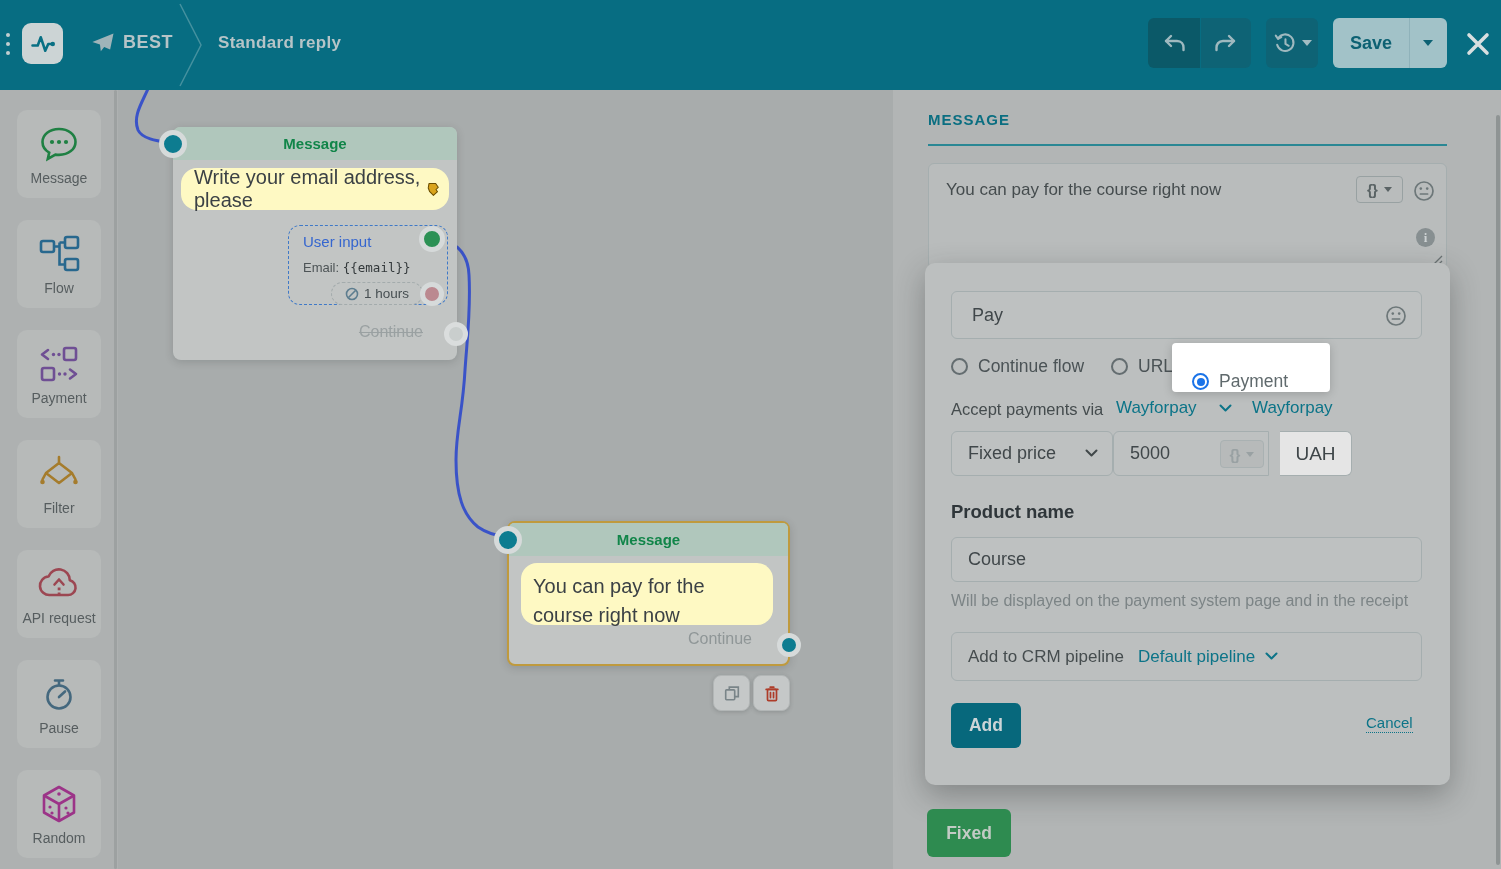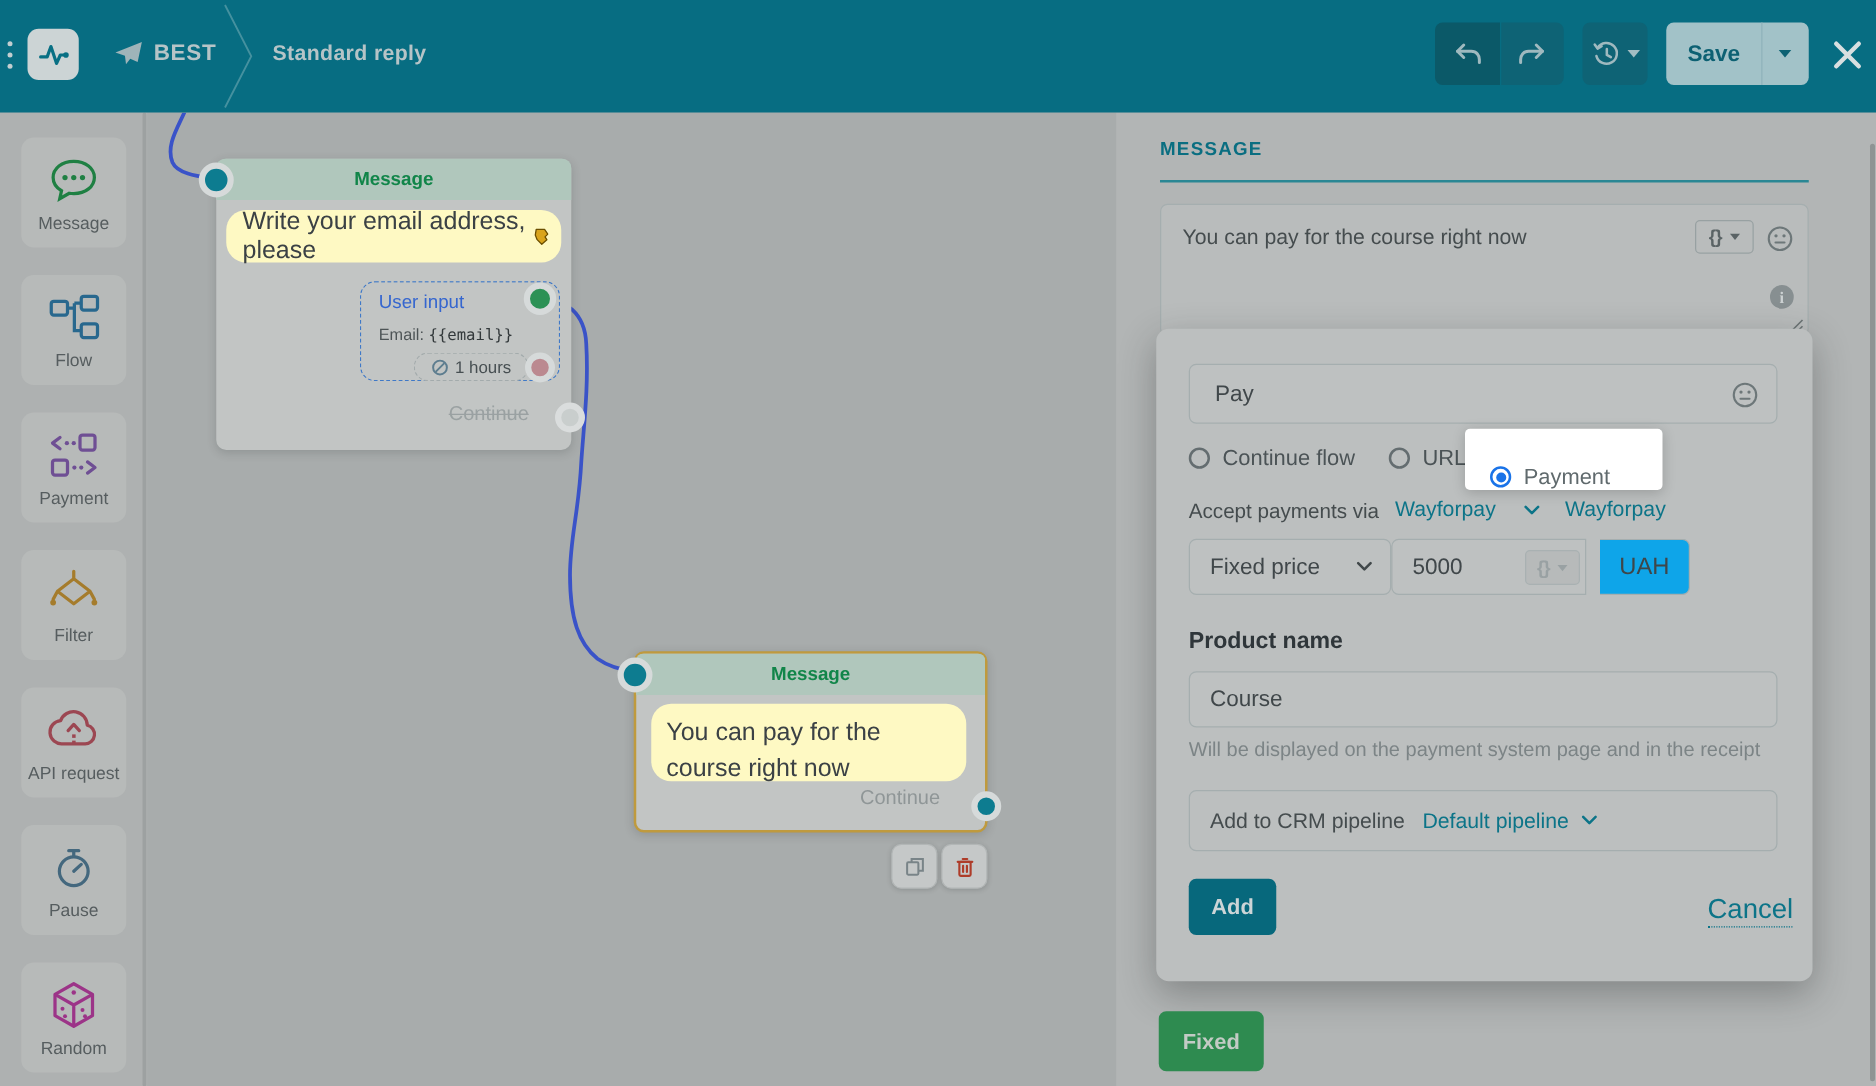--- a/index.html
+++ b/index.html
@@ -67,28 +67,28 @@
   .radio { width:17px; height:17px; border:2px solid #646d70; border-radius:50%; flex:none; }
   .radio-label { font-size:17.5px; color:#4b5356; }
   .spotlight { position:absolute; left:247px; top:80px; width:158px; height:49px; background:#ffffff; border-radius:4px; box-shadow:0 2px 10px rgba(0,0,0,.18); display:flex; align-items:flex-end; gap:14px; padding-left:20px; z-index:3; }
   .radio.checked { border-color:#1a73e8; position:relative; }
   .radio.checked::after { content:""; position:absolute; inset:2.5px; background:#1a73e8; border-radius:50%; }
   .spotlight .radio-label { color:#606a6d; }
   .teal-text { color:#0c7488; }
   .lab { position:absolute; font-size:16.5px; color:#454c4e; }
   .select-like { display:flex; align-items:center; cursor:pointer; }
   .chev { flex:none; }
-  .addon { position:absolute; background:#0ea5e9; border:1px solid #a5aeaf; border-left:none; border-radius:0 6px 6px 0; display:flex; align-items:center; justify-content:center; font-size:19px; color:#3f4649; }
+  .addon { position:absolute; background:#e5e5e5; border:1px solid #a5aeaf; border-left:none; border-radius:0 6px 6px 0; display:flex; align-items:center; justify-content:center; font-size:19px; color:#3f4649; }
   .varbtn.disabled { background:#b7baba; border-color:#a9b1b2; }
   .varbtn.disabled .br { color:#99a1a3; }
   .varbtn.disabled .caret { border-top-color:#99a1a3; }
   .crm-box { position:absolute; left:26px; top:369px; width:471px; height:49px; border:1px solid #a5aeaf; border-radius:6px; display:flex; align-items:center; }
   .btn { display:flex; align-items:center; justify-content:center; font-weight:bold; border-radius:6px; cursor:pointer; }
   .add-btn { position:absolute; left:26px; top:440px; width:70px; height:45px; background:#07687c; color:#ccd5d7; font-size:17.5px; }
-  .cancel-link { position:absolute; left:441px; top:451px; font-size:22px; color:#0c7488; border-bottom:1.5px dotted #0c7488; padding-bottom:1px; cursor:pointer; }
+  .cancel-link { position:absolute; left:441px; top:451px; font-size:15px; color:#0c7488; border-bottom:1.5px dotted #0c7488; padding-bottom:1px; cursor:pointer; }
   .apply-btn { position:absolute; left:34px; top:719px; width:84px; height:48px; background:#2e8b50; color:#c3cbc5; font-size:17.5px; }
   .panel-scroll { position:absolute; left:603px; top:25px; width:4px; height:750px; background:#8f9494; border-radius:2px; }
 </style>
 </head>
 <body>
 
 <div class="topbar">
   <div class="tb-dots">
       <i></i>
       <i></i>

